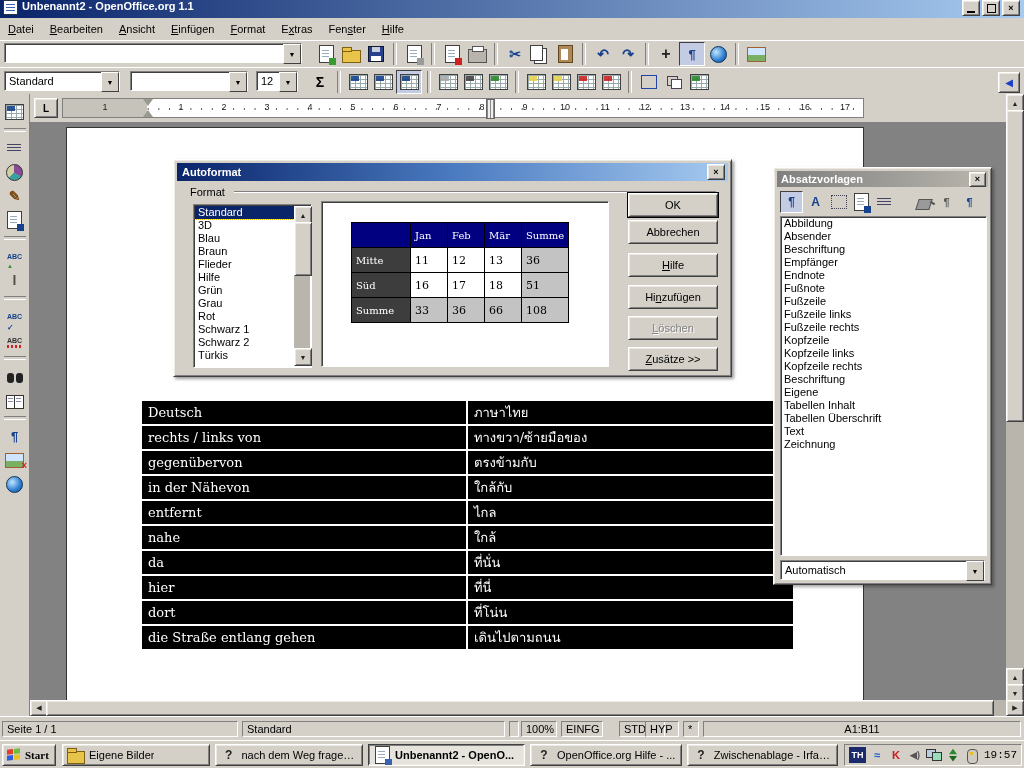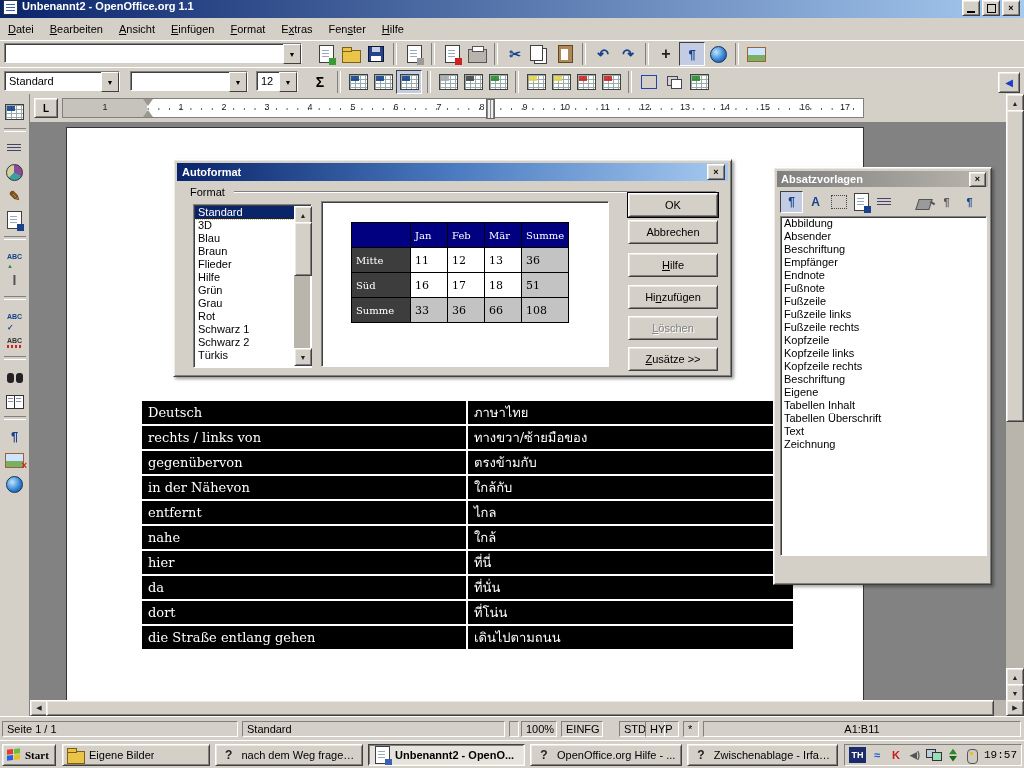--- a/index.html
+++ b/index.html
@@ -503,26 +503,26 @@
             </tr>
             <tr>
               <td class="de">entfernt</td>
               <td class="th">ไกล</td>
             </tr>
             <tr>
               <td class="de">nahe</td>
               <td class="th">ใกล้</td>
             </tr>
             <tr>
+              <td class="de">da</td>
+              <td class="th">ที่นั่น</td>
+            </tr>
+            <tr>
               <td class="de">hier</td>
               <td class="th">ที่นี่</td>
-            </tr>
-            <tr>
-              <td class="de">da</td>
-              <td class="th">ที่นั่น</td>
             </tr>
             <tr>
               <td class="de">dort</td>
               <td class="th">ที่โน่น</td>
             </tr>
             <tr>
               <td class="de">die Straße entlang gehen</td>
               <td class="th">เดินไปตามถนน</td>
             </tr>
           </tbody>
@@ -680,20 +680,24 @@
         <div class="sty-item">Kopfzeile</div>
         <div class="sty-item">Kopfzeile links</div>
         <div class="sty-item">Kopfzeile rechts</div>
         <div class="sty-item">Beschriftung</div>
         <div class="sty-item">Eigene</div>
         <div class="sty-item">Tabellen Inhalt</div>
         <div class="sty-item">Tabellen Überschrift</div>
         <div class="sty-item">Text</div>
         <div class="sty-item">Zeichnung</div>
       </div>
+    <div id="sty-combo" class="combo">
+      <div class="val">Automatisch</div>
+      <div class="drop">▼</div>
+    </div>
   </div>
 
   <div id="statusbar" class="abs">
       <div class="stcell" style="left: 2px; width: 236px;">Seite 1 / 1</div>
       <div class="stcell" style="left: 242px; width: 263px;">Standard</div>
       <div class="stcell" style="left: 509px; width: 8px;"></div>
       <div class="stcell" style="left: 521px; width: 36px;">100%</div>
       <div class="stcell" style="left: 561px; width: 42px;">EINFG</div>
       <div class="stcell" style="left: 619px; width: 46px;">STD</div>
       <div class="stcell" style="left: 645px; width: 34px;">HYP</div>

